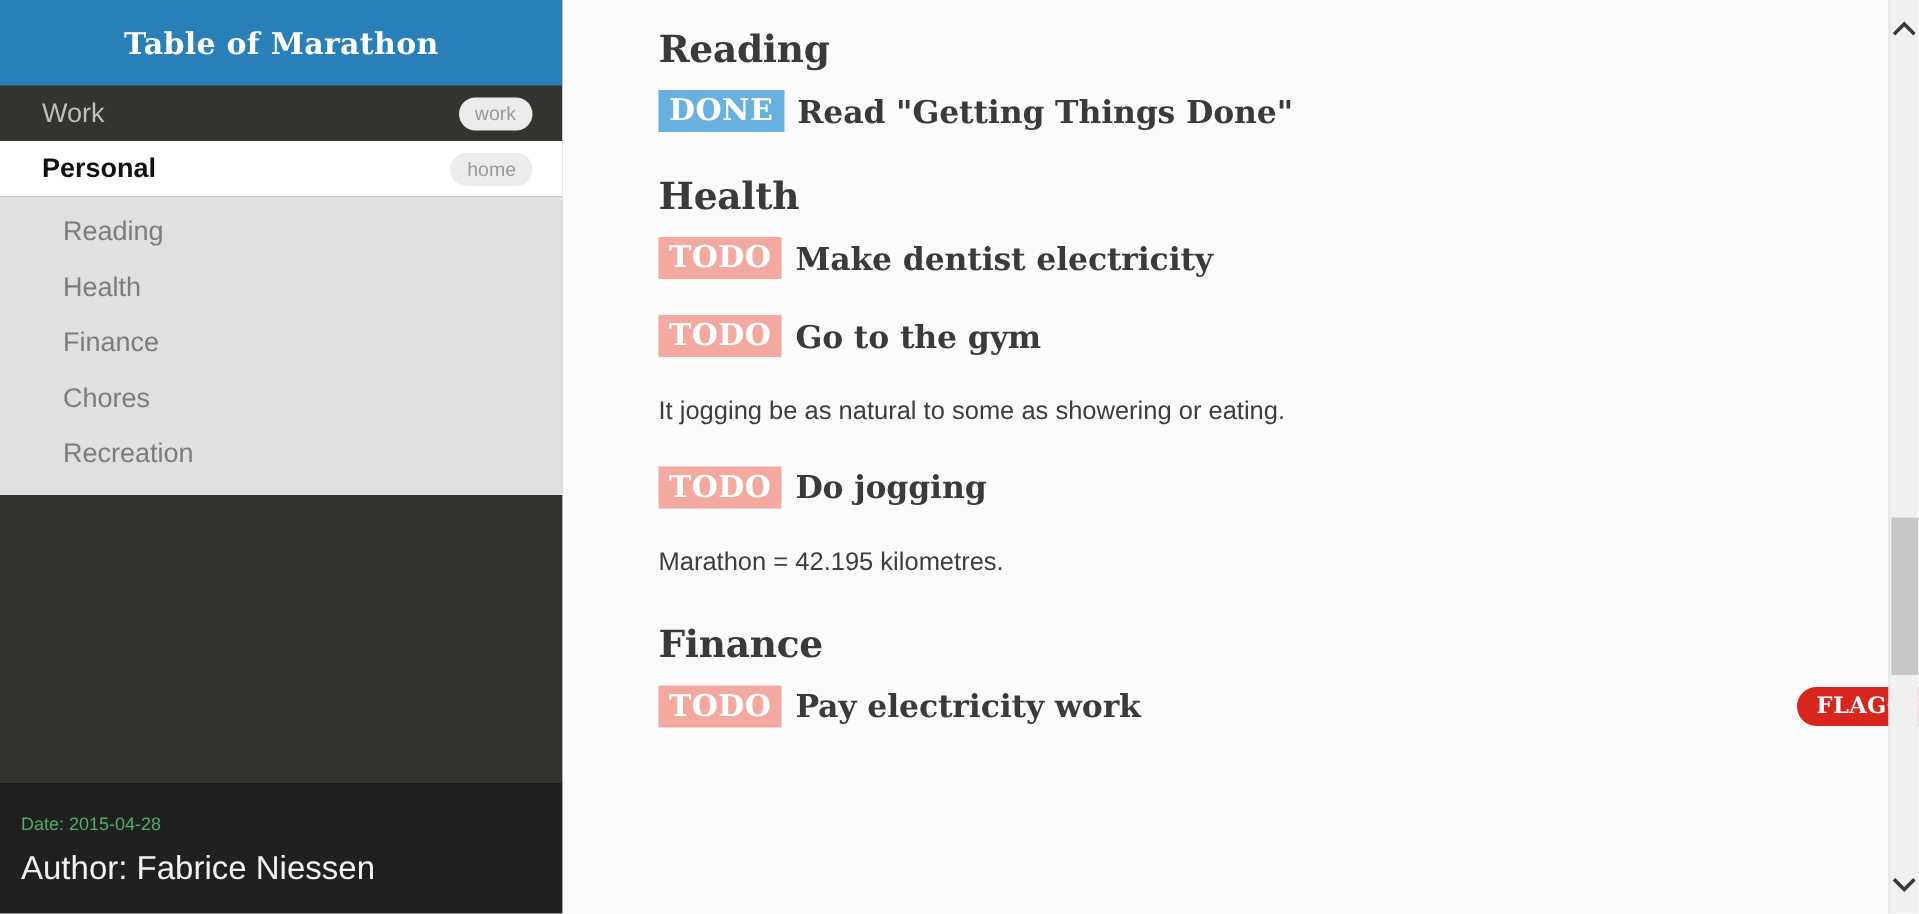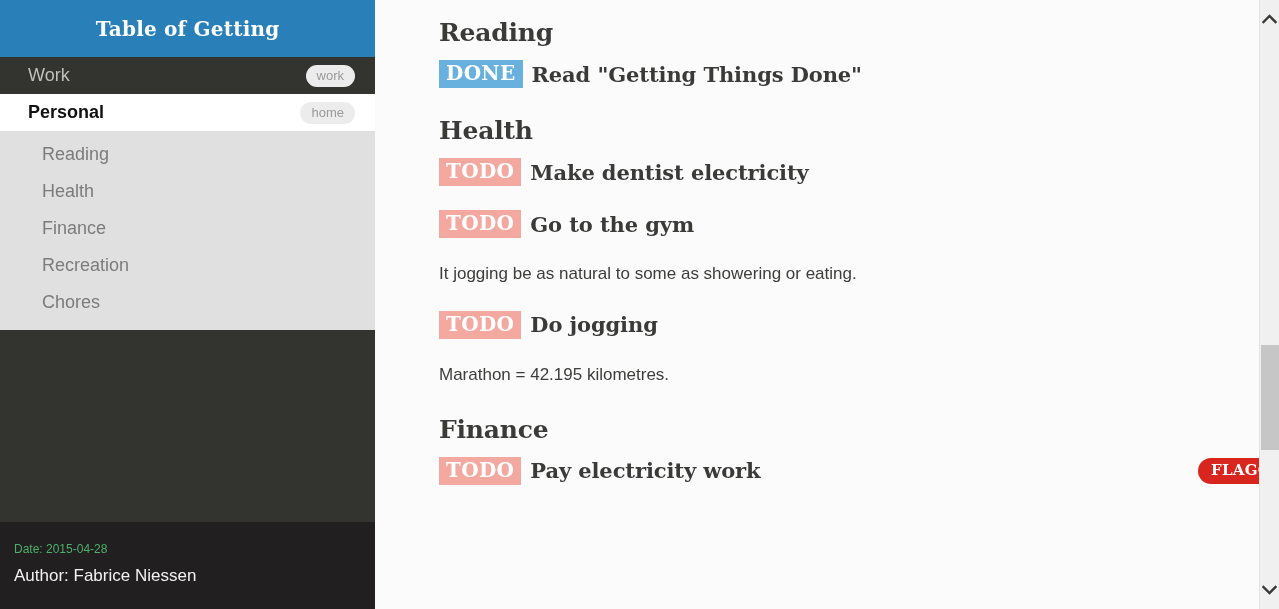--- a/index.html
+++ b/index.html
@@ -75,21 +75,21 @@
     background: #211f1f;
     padding: 20px 0 0 14px;
   }
   #sidebar-footer .meta-date {
     color: #4caf6d;
     font-size: 12px;
     margin-bottom: 10px;
   }
   #sidebar-footer .meta-author {
     color: #f2f2f2;
-    font-size: 17px;
+    font-size: 22px;
   }
 
   
   #content {
     flex: 1 1 auto;
     height: 609px;
     background: #fbfbfb;
     padding: 18px 0 0 64px;
     position: relative;
     overflow: hidden;
@@ -176,21 +176,21 @@
   }
 </style>
 </head>
 <body>
 
 <div id="app">
 
   <aside id="sidebar">
 
     <div id="toc-header">
-      <span>Table of Getting</span>
+      <span>Table of Marathon</span>
     </div>
 
     <nav id="toc-list">
 
       <div class="toc-top">
         <span class="toc-label">Work</span>
         <span class="tag-pill">work</span>
       </div>
 
       <div class="toc-top selected">
@@ -202,24 +202,24 @@
         <div class="toc-sub">
           <span>Reading</span>
         </div>
         <div class="toc-sub">
           <span>Health</span>
         </div>
         <div class="toc-sub">
           <span>Finance</span>
         </div>
         <div class="toc-sub">
+          <span>Chores</span>
+        </div>
+        <div class="toc-sub">
           <span>Recreation</span>
-        </div>
-        <div class="toc-sub">
-          <span>Chores</span>
         </div>
       </div>
 
     </nav>
 
     <div id="sidebar-spacer"></div>
 
     <div id="sidebar-footer">
       <div class="meta-date">Date: 2015-04-28</div>
       <div class="meta-author">Author: Fabrice Niessen</div>

